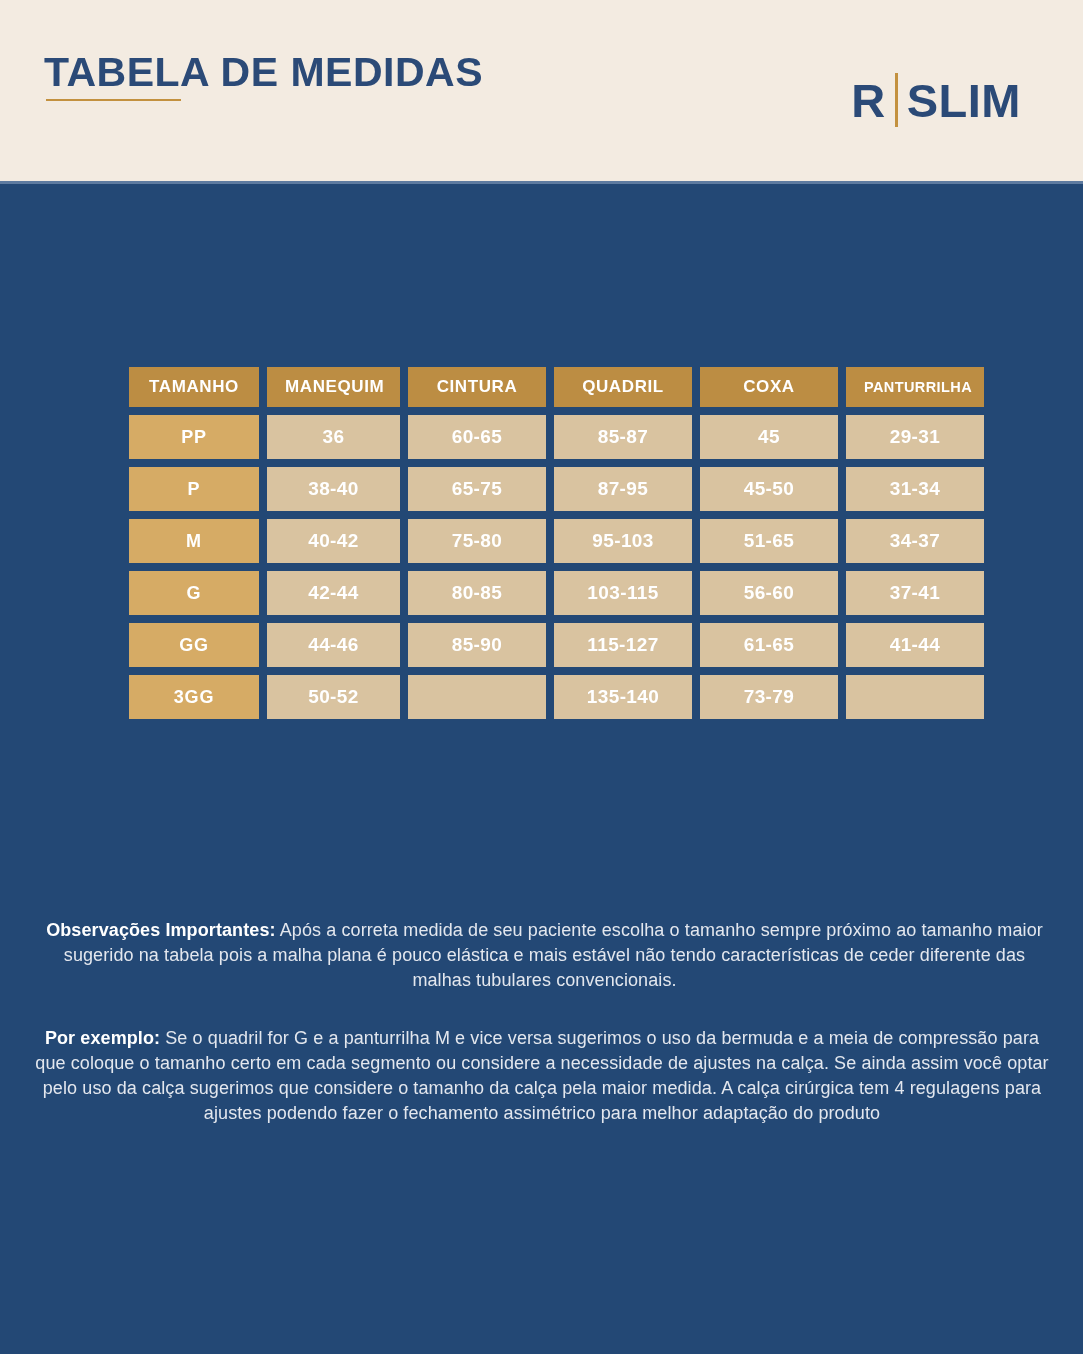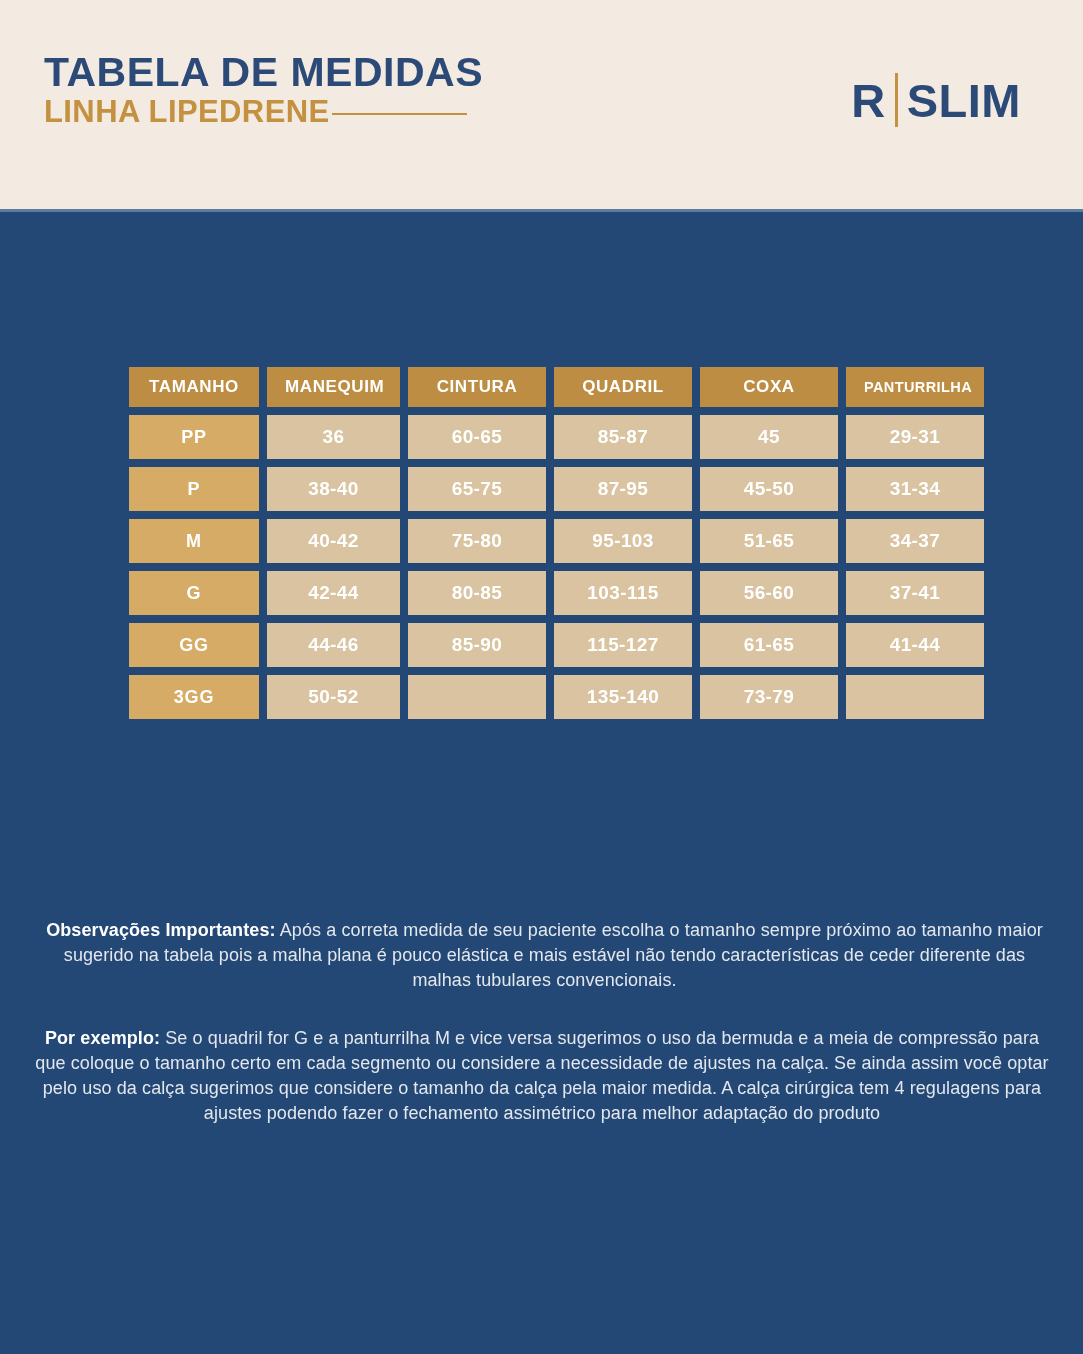--- a/index.html
+++ b/index.html
@@ -15,21 +15,21 @@
     overflow: hidden;
     position: relative;
   }
 
   
   .header-band {
     position: absolute;
     left: 0;
     top: 0;
     width: 1083px;
-    height: 212px;
+    height: 184px;
     background: #F3EBE1;
     box-sizing: border-box;
   }
   .header-band::after {
     content: "";
     position: absolute;
     left: 0;
     bottom: 0;
     width: 100%;
     height: 3px;
@@ -169,21 +169,20 @@
     font-weight: bold;
   }
 </style>
 </head>
 <body>
 
 <div class="header-band">
   <div class="title-block">
     <div class="title-main">TABELA DE MEDIDAS</div>
     <div class="subtitle-row">
-      <div class="title-sub">LINHA LIPEDRENE</div>
       <div class="title-rule"></div>
     </div>
   </div>
 
   <div class="logo">
     <span class="logo-r">R</span>
     <span class="logo-bar"></span>
     <span class="logo-slim">SLIM</span>
   </div>
 </div>

